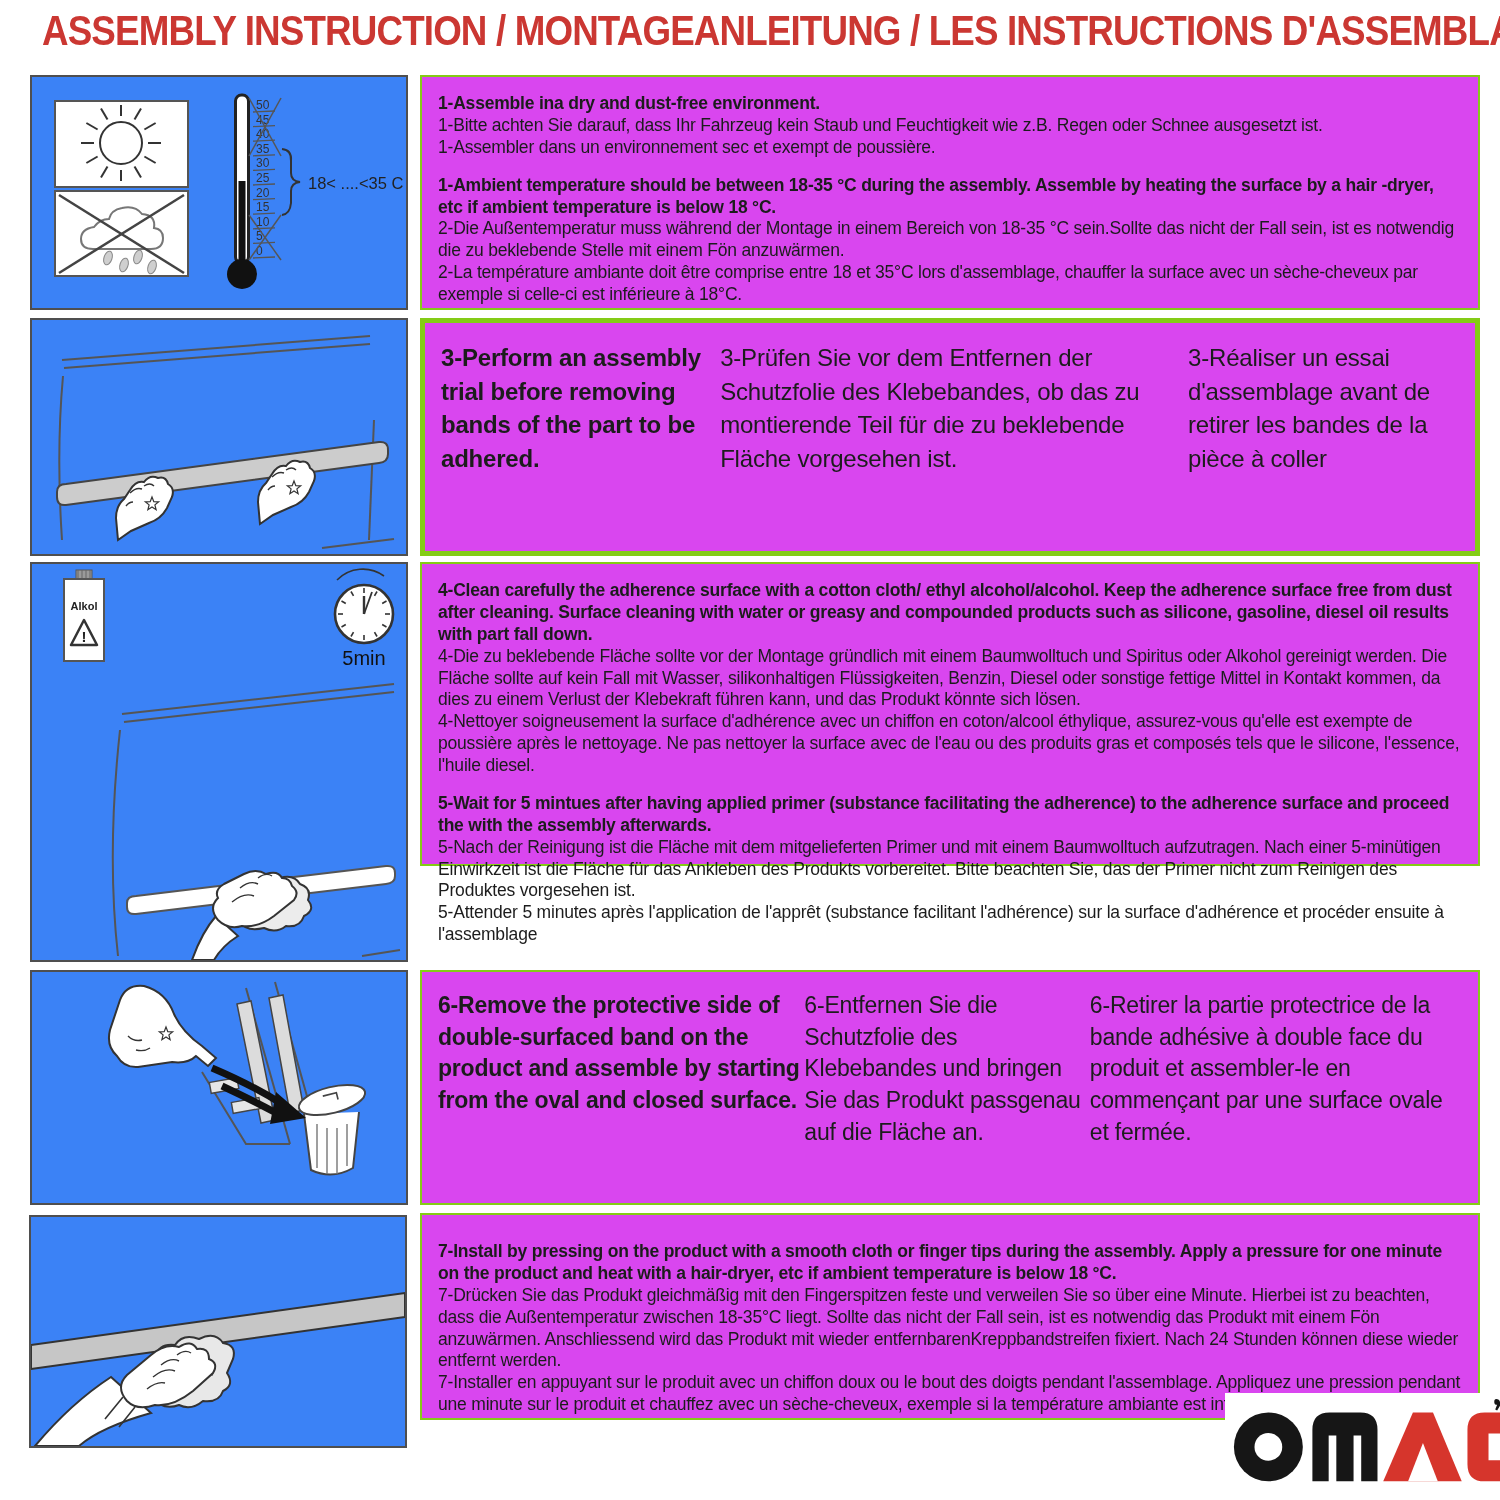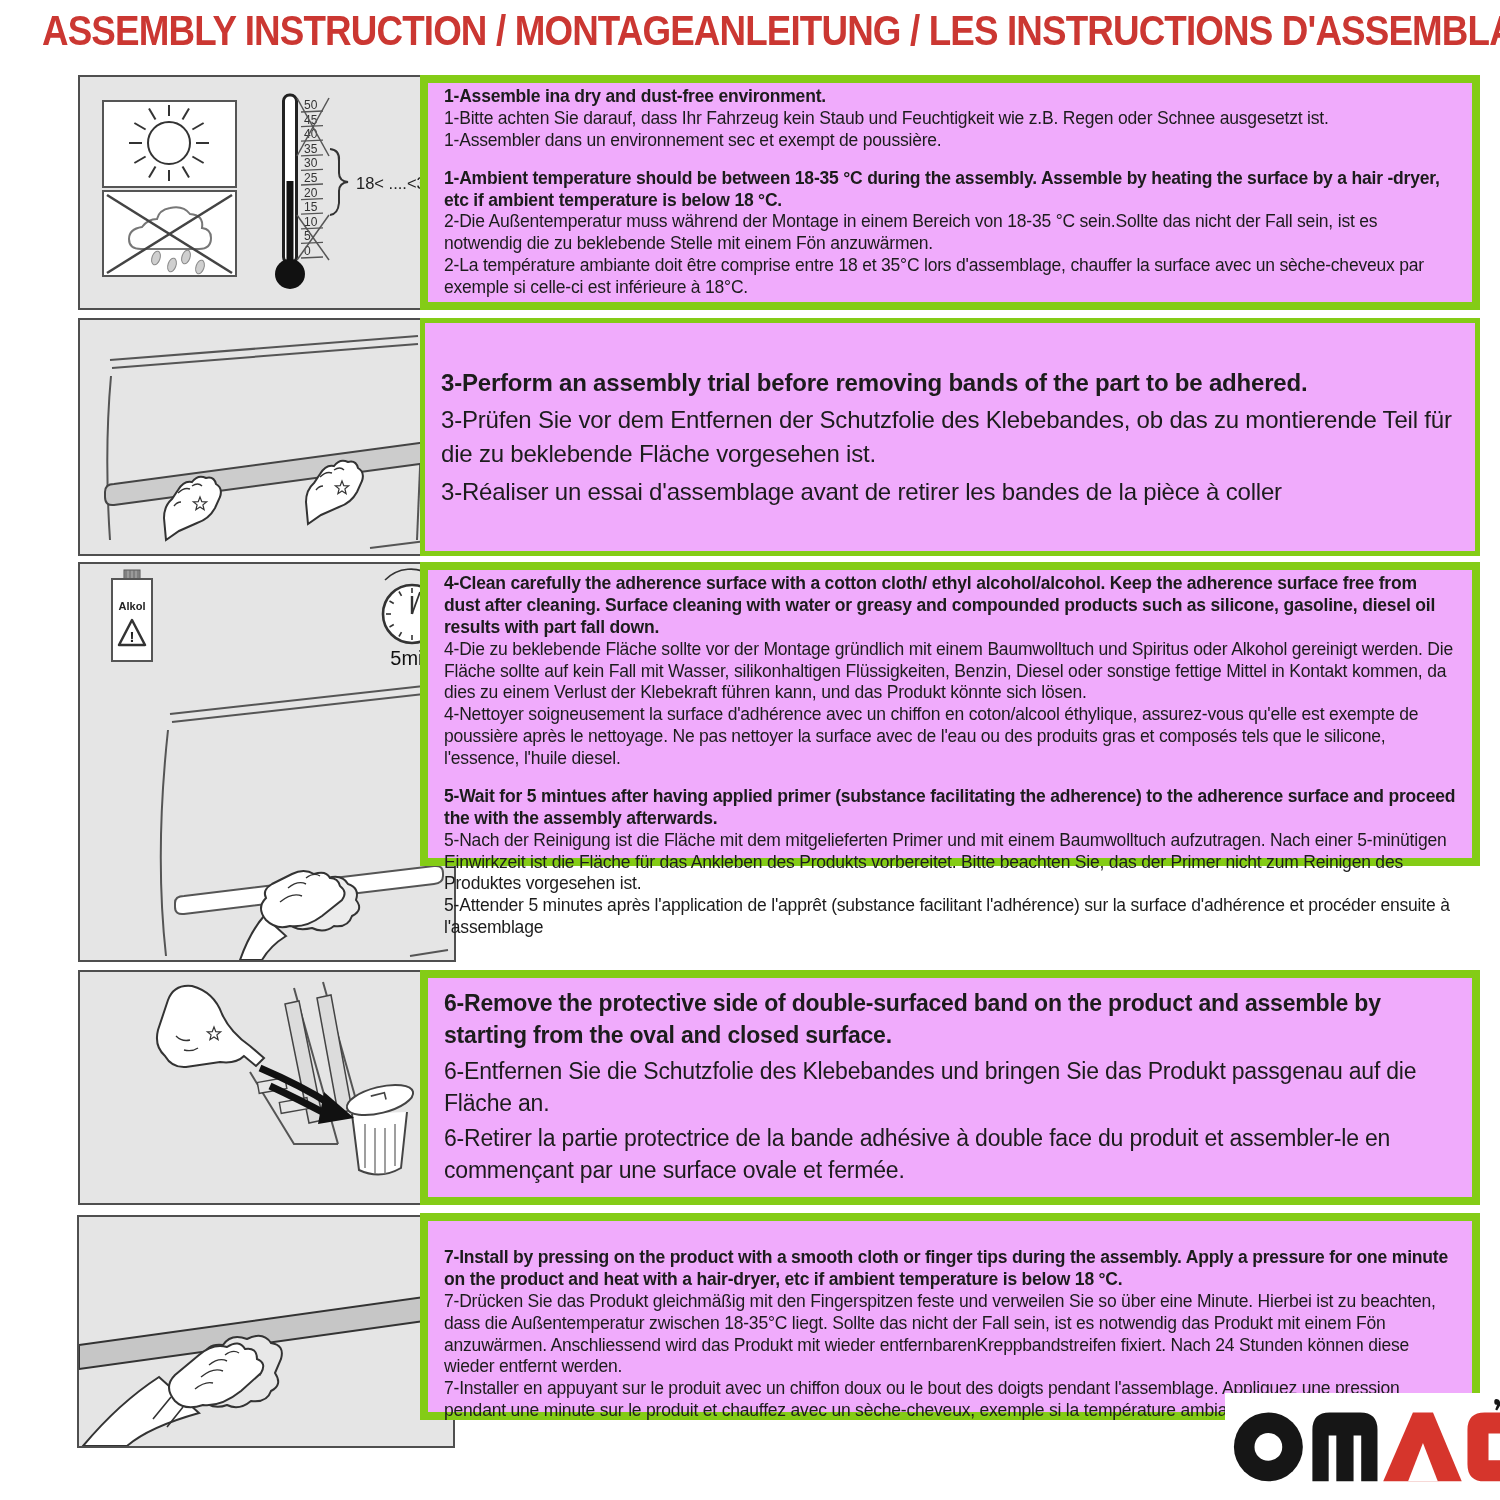--- a/index.html
+++ b/index.html
@@ -1,26 +1,26 @@
 <!DOCTYPE html>
 <html><head>
 <meta charset="utf-8">
 <style>
   html,body{margin:0;padding:0;background:#ffffff;}
   .page{position:relative;width:1500px;height:1500px;background:#fff;
         font-family:"Liberation Sans",sans-serif;color:#1c1c1c;overflow:hidden;}
   .title{position:absolute;left:42px;top:6px;margin:0;white-space:nowrap;
          font-size:43px;font-weight:bold;letter-spacing:-1px;color:#cb3732;
          transform:scaleX(.855);transform-origin:left center;}
-  .illus{position:absolute;border:2px solid #4f4f4f;background:#e5e5e5;box-sizing:border-box;margin-left:48px;}
+  .illus{position:absolute;border:2px solid #4f4f4f;background:#3b82f6;box-sizing:border-box;}
   .illus svg{display:block;width:100%;height:100%;}
-  .panel{position:absolute;border:8px solid #84cc16;background:#f0abfc;box-sizing:border-box;
-         padding:3px 16px;}
+  .panel{position:absolute;border:2px solid #84cc16;background:#d946ef;box-sizing:border-box;
+         padding:16px 16px;}
   .panel.thick{border-width:5px;}
-  .panel.center{display:flex;flex-direction:column;justify-content:center;}
+  .panel.center{display:flex;flex-direction:row;justify-content:center;}
   .panel p{margin:0;letter-spacing:-0.2px;}
   .fs-s p{font-size:17.5px;line-height:1.25;}
   .fs-l p{font-size:24px;line-height:1.4;margin:2px 0;}
   .fs-m p{font-size:23px;line-height:1.38;margin:2px 0;}
   .b{font-weight:bold;}
   .gap-s{height:16px;}
   .pad-t{padding-top:26px;}
   .logo-box{position:absolute;left:1225px;top:1393px;width:275px;height:104px;
             background:#fff;display:flex;align-items:center;justify-content:flex-end;}
   .logo-box svg{display:block;width:268px;height:96px;}

